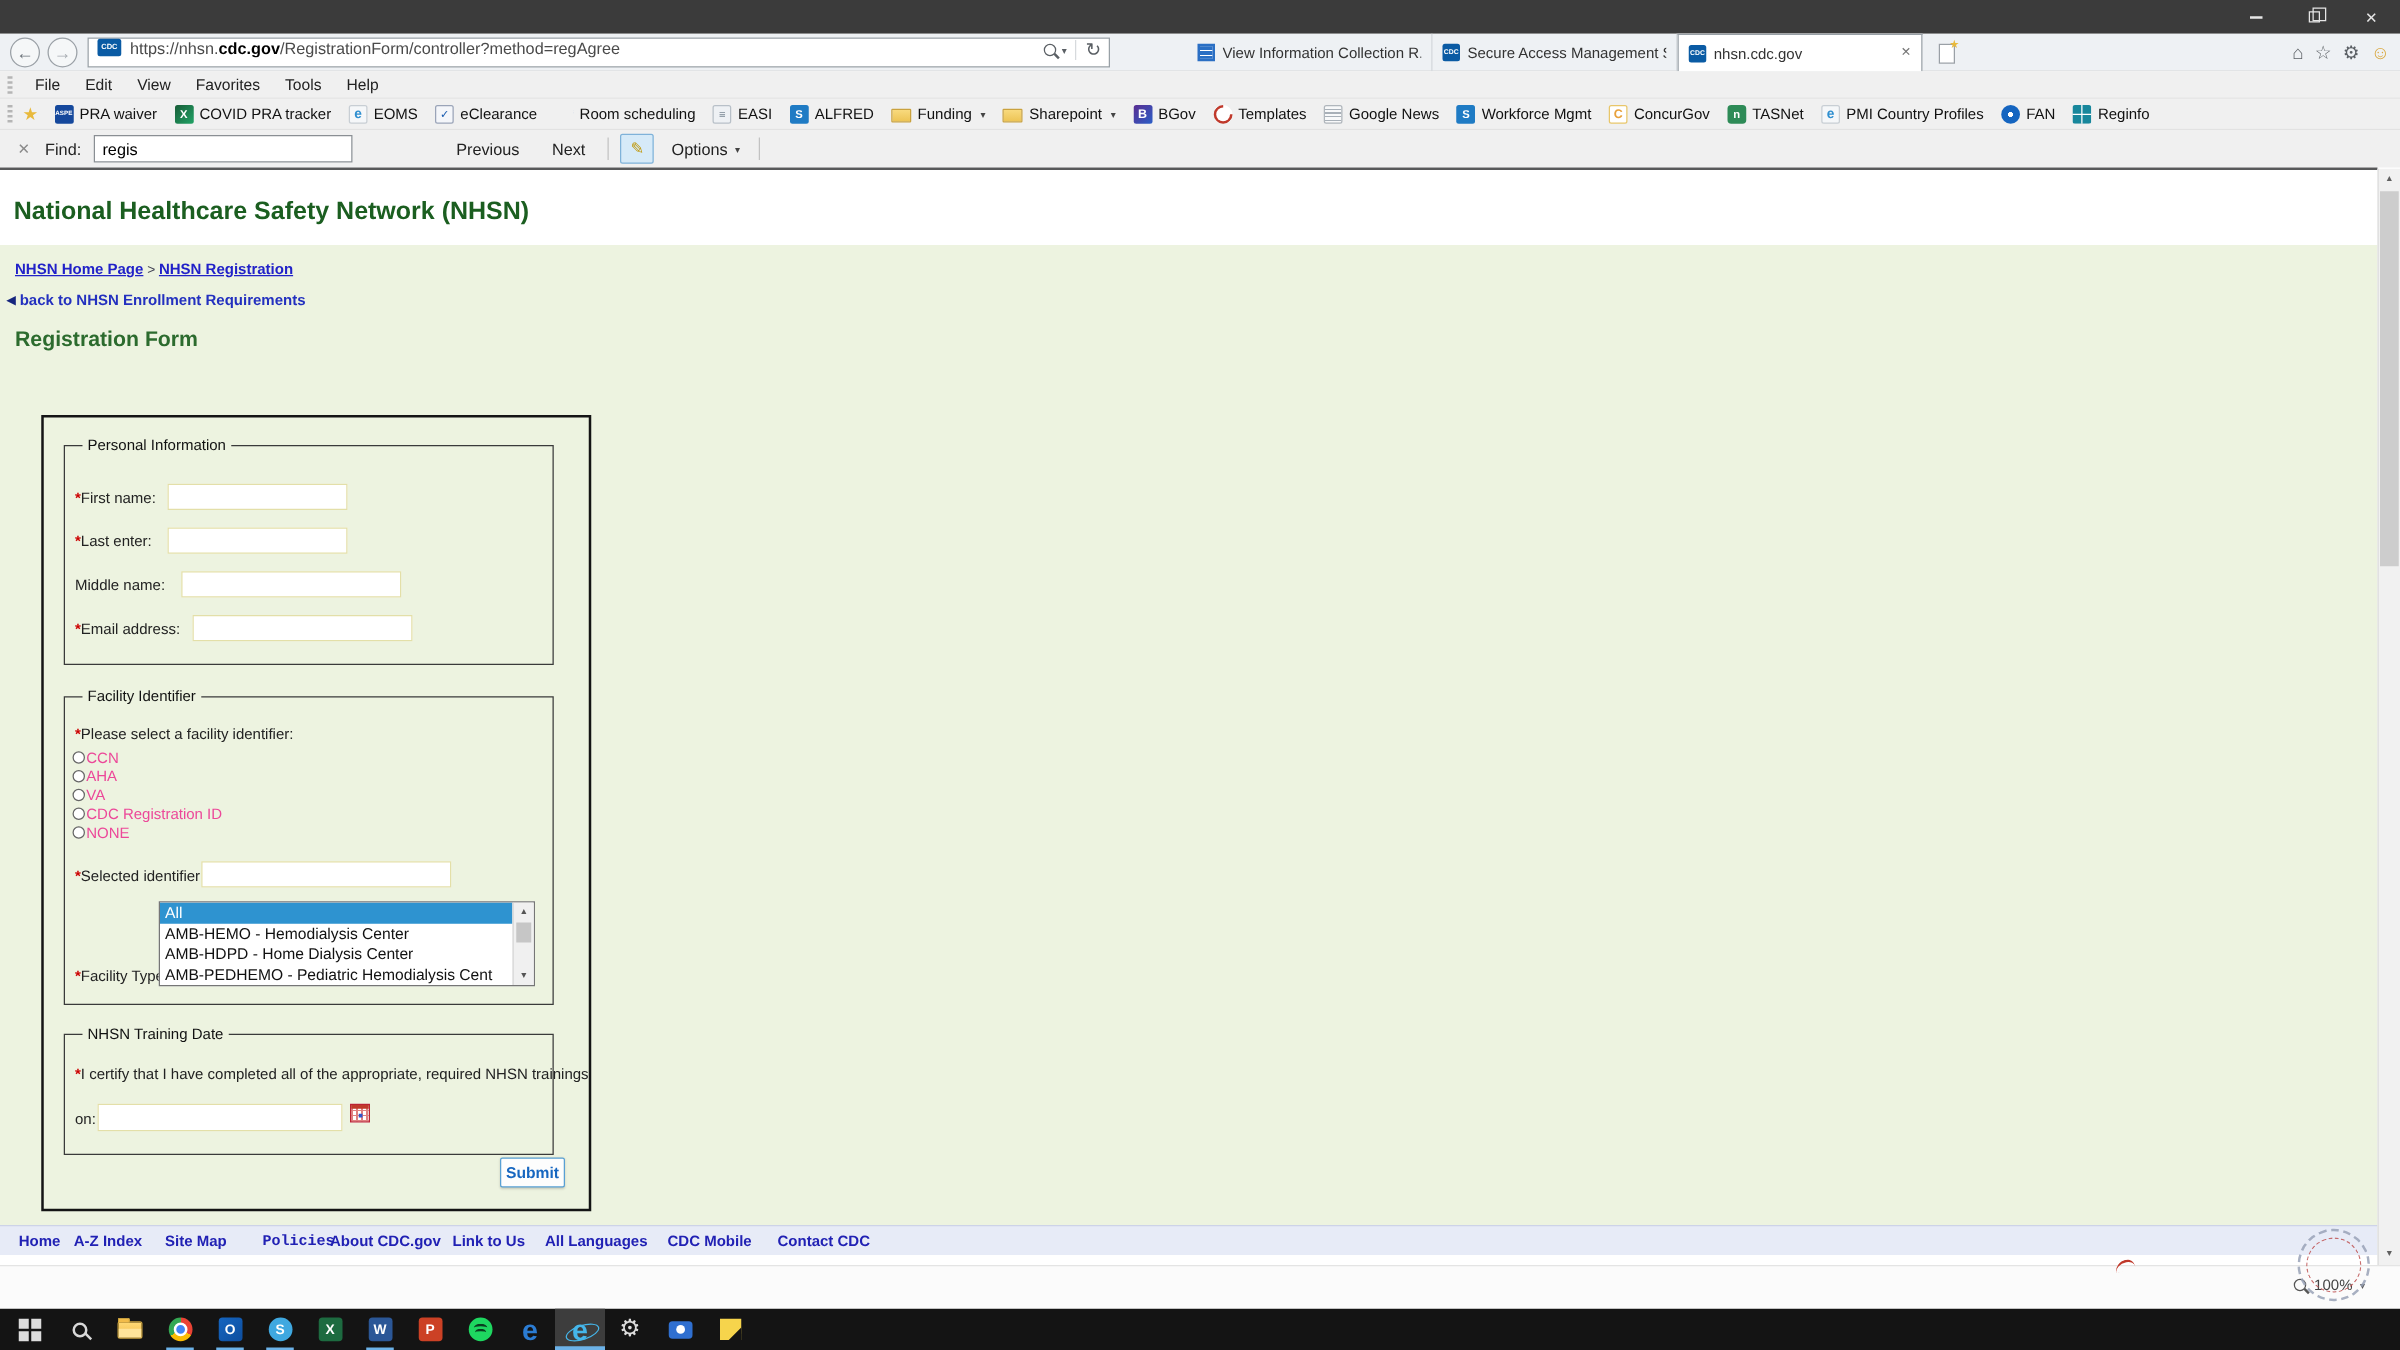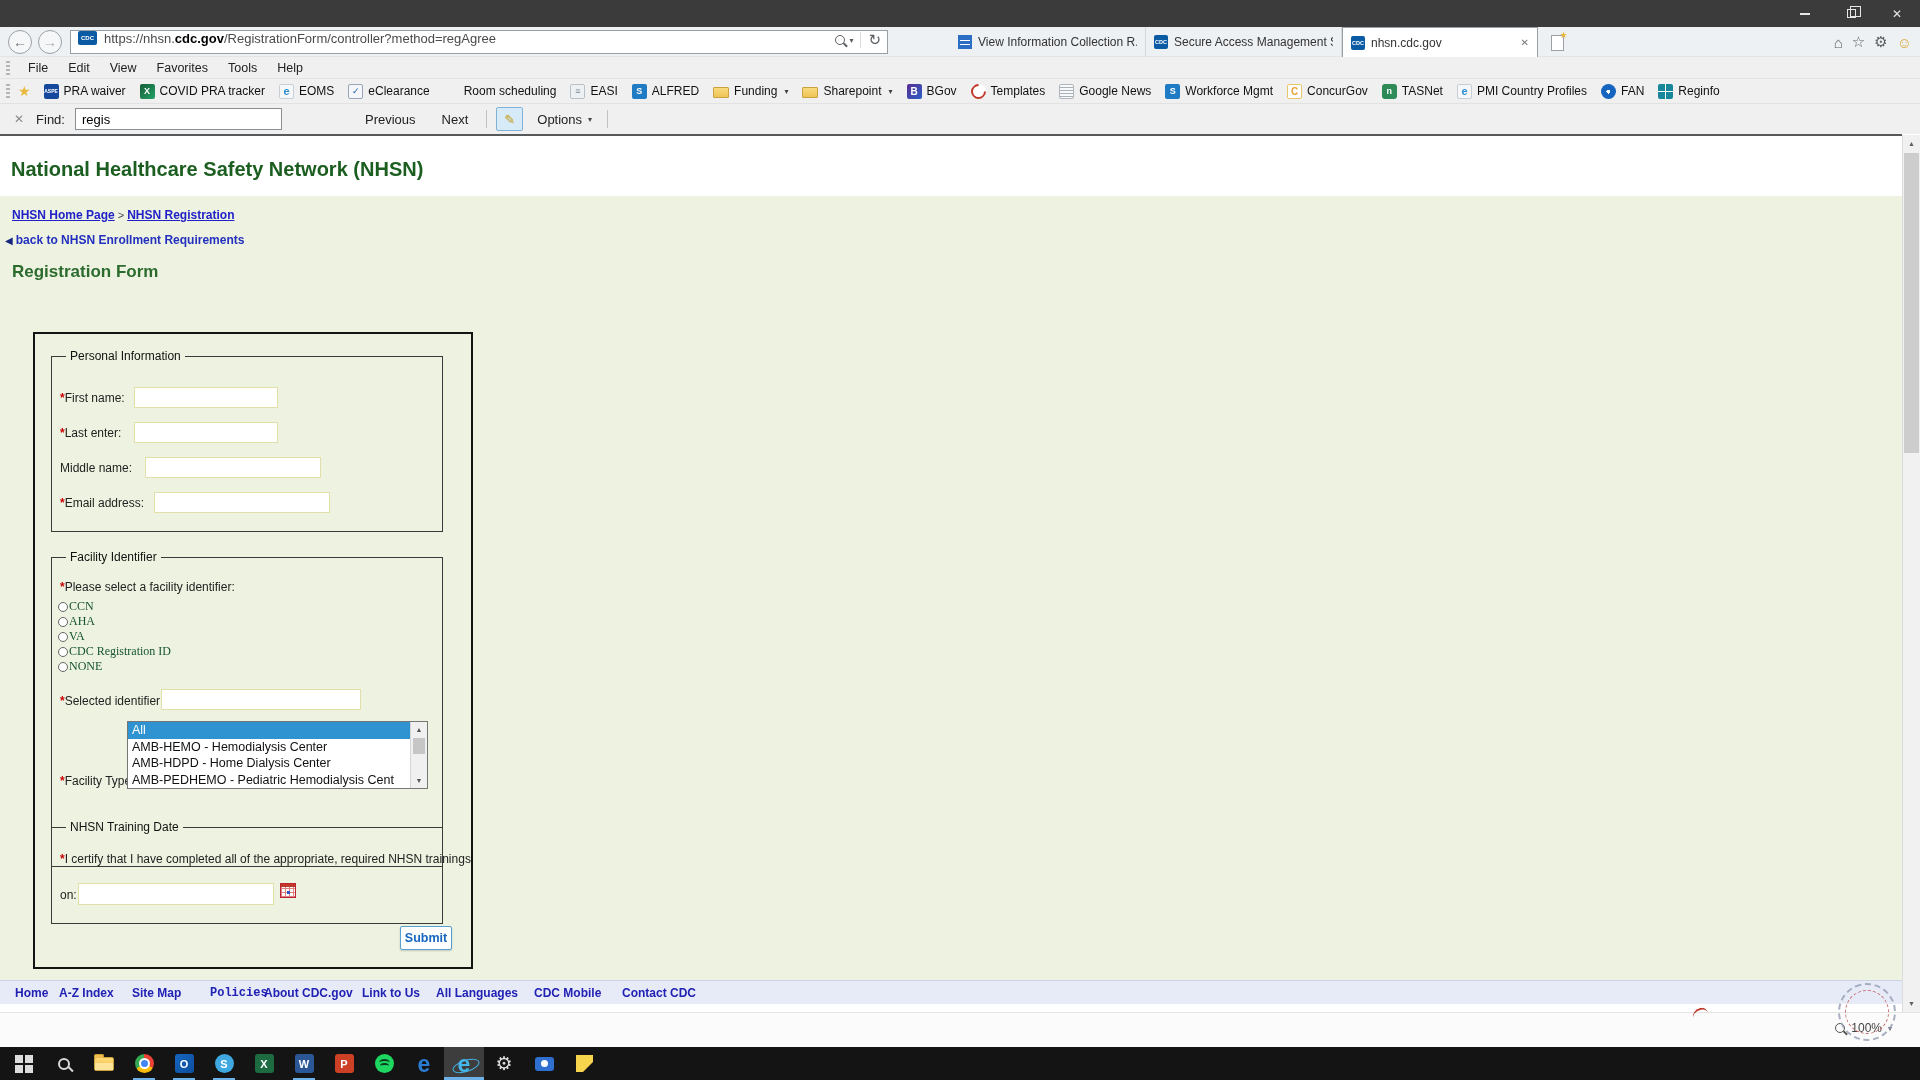--- a/index.html
+++ b/index.html
@@ -92,26 +92,26 @@
   #reg-heading { position:absolute; left:12px; top:126px; font-size:17px; font-weight:600; color:#2c6b2e; }
   #intro { position:absolute; left:12px; top:158px; font-size:12px; color:#111; line-height:15px; width:560px; }
   #intro .b { font-weight:bold; }
   #intro .req { color:#cc0000; font-weight:bold; }
   #intro a { color:#2121c8; text-decoration:none; }
 
   #form-box { position:absolute; left:33px; top:196px; width:440px; height:637px; border:2px solid #141414; }
   .fs { position:absolute; left:16px; width:392px; border:1px solid #3a3a3a; }
   .fs-legend { position:absolute; top:-8px; left:14px; background:#edf3e0; padding:0 4px; font-size:12px; color:#111; }
   #fs-personal { top:22px; height:176px; }
-  #fs-facility { top:223px; height:310px; }
+  #fs-facility { top:223px; height:247px; }
   #fs-training { top:493px; height:97px; }
   .flabel { position:absolute; font-size:12px; color:#222; white-space:nowrap; }
   .req { color:#cc0000; font-weight:bold; }
   .tinput { position:absolute; height:21px; border:1px solid #e3dfa8; background:#fff; font-size:12px; padding:0 4px; font-family:inherit; }
-  .radio-row { position:absolute; left:6px; display:flex; align-items:center; font-size:12px; color:#14532d;font-family:Liberation Serif, serif; }
+  .radio-row { position:absolute; left:6px; display:flex; align-items:center; font-size:12px; color:#ec4899; }
   .rb { width:10px; height:10px; border:1px solid #666; border-radius:50%; background:#fff; margin-right:1px; }
   #listbox { position:absolute; left:75px; top:163px; width:301px; height:68px; background:#fff; border:1px solid #767676; overflow:hidden; }
   .lb-opt { height:16.5px; line-height:16.5px; font-size:12.5px; padding-left:4px; white-space:nowrap; color:#111; margin-right:17px; overflow:hidden; }
   .lb-opt.selected { background:#2e93d0; color:#fff; }
   .lb-opt:last-child { margin-right:0; }
   #lb-scroll { position:absolute; right:0; top:0; width:17px; height:66px; background:#f0f0f0; border-left:1px solid #d5d5d5; }
   .lbs-btn { position:absolute; left:0; width:16px; height:15px; display:flex; align-items:center; justify-content:center; font-size:7px; color:#555; }
   #lb-thumb { position:absolute; left:2px; top:16px; width:12px; height:16px; background:#c6c6c6; }
   .cal { position:absolute; left:228px; top:55px; width:16px; height:15px; background:#fff; border:1px solid #b23; background-image:repeating-linear-gradient(90deg,#e08080 0 1px,transparent 1px 4px),repeating-linear-gradient(180deg,#e08080 0 1px,transparent 1px 4px); }
   .cal::before { content:""; position:absolute; left:0; top:0; width:100%; height:3px; background:#c0392b; }

